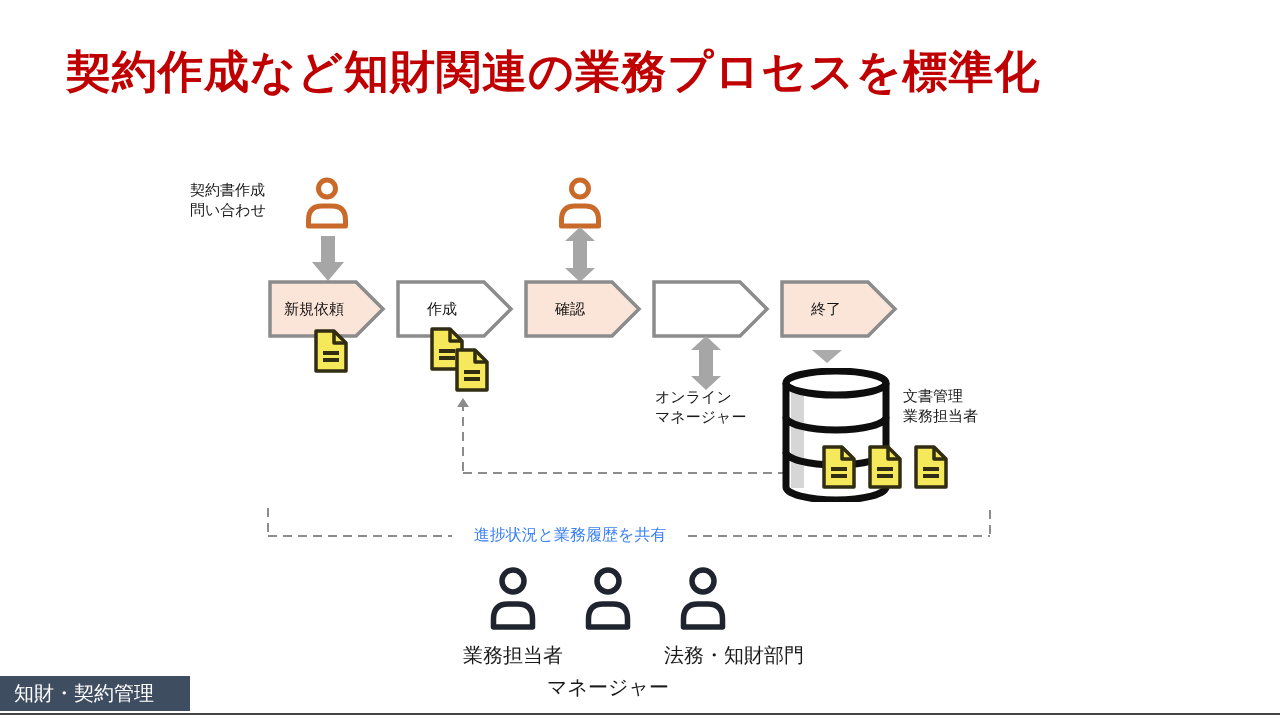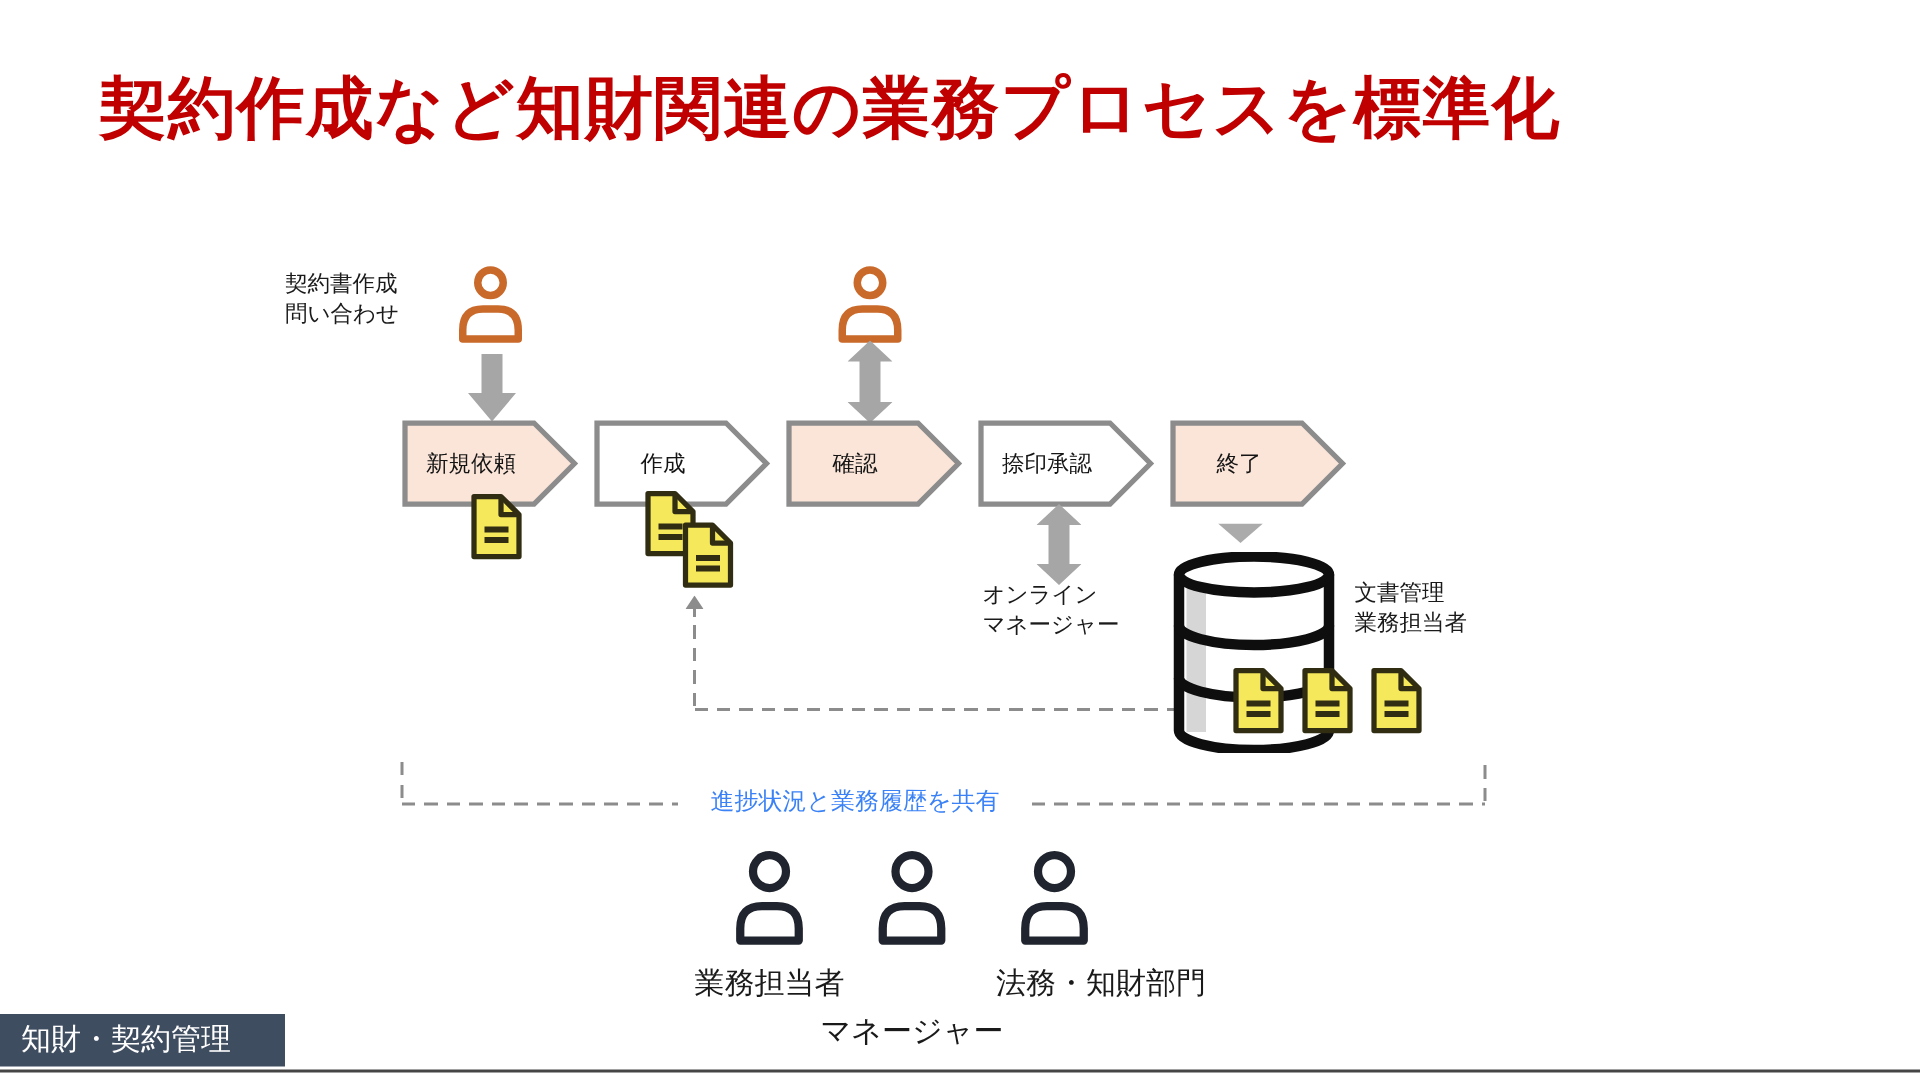--- a/index.html
+++ b/index.html
@@ -105,21 +105,20 @@
 <div class="abs step step-peach" style="left:524px;">
   <svg width="118" height="58" viewBox="0 0 118 58">
       <polygon points="2,2 88,2 115,29 88,56 2,56"></polygon>
     </svg>
   <span class="step-label">確認</span>
 </div>
 <div class="abs step step-plain" style="left:652px;">
   <svg width="118" height="58" viewBox="0 0 118 58">
       <polygon points="2,2 88,2 115,29 88,56 2,56"></polygon>
     </svg>
-  <span class="step-label">捺印承認</span>
 </div>
 <div class="abs step step-peach" style="left:780px;">
   <svg width="118" height="58" viewBox="0 0 118 58">
       <polygon points="2,2 88,2 115,29 88,56 2,56"></polygon>
     </svg>
   <span class="step-label">終了</span>
 </div>
 
 <span class="abs" style="left:312px;top:328px;">
   <svg width="38" height="46" viewBox="0 0 38 46">

